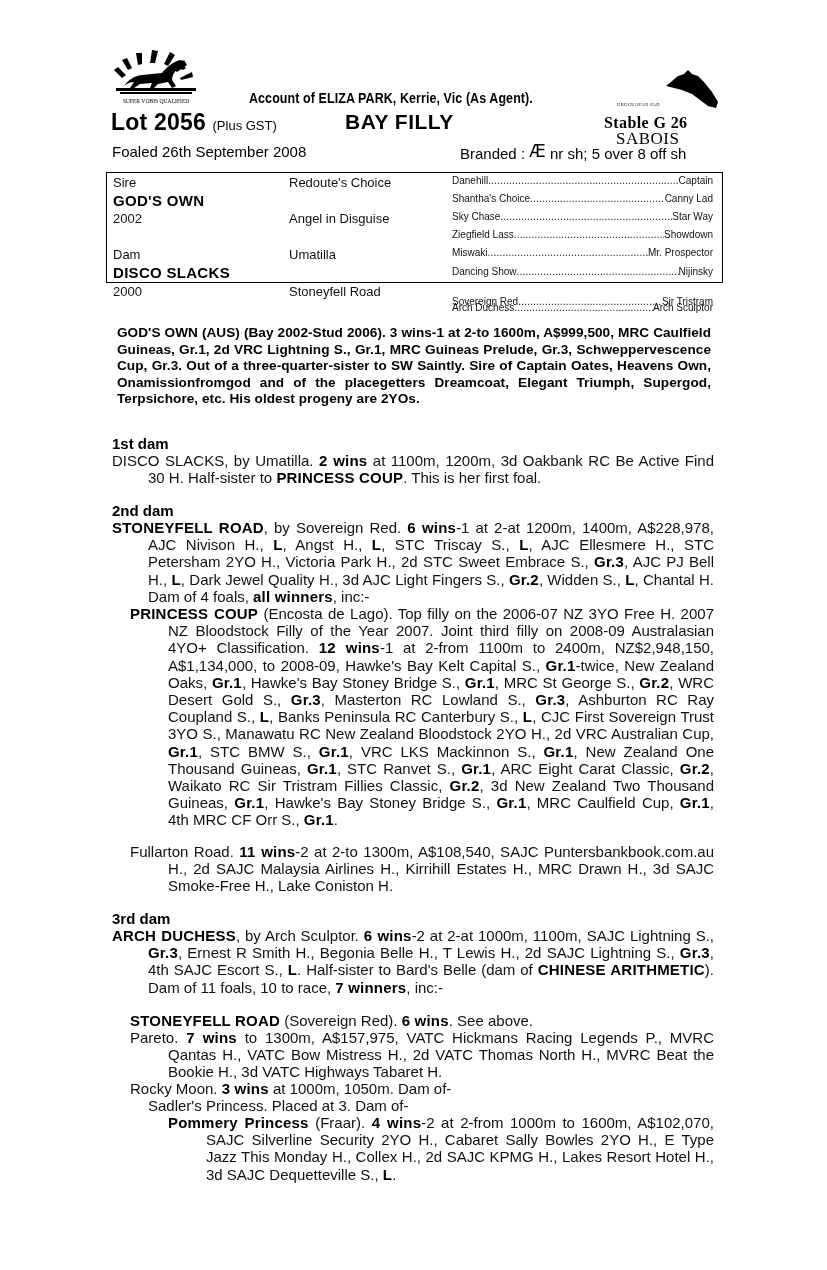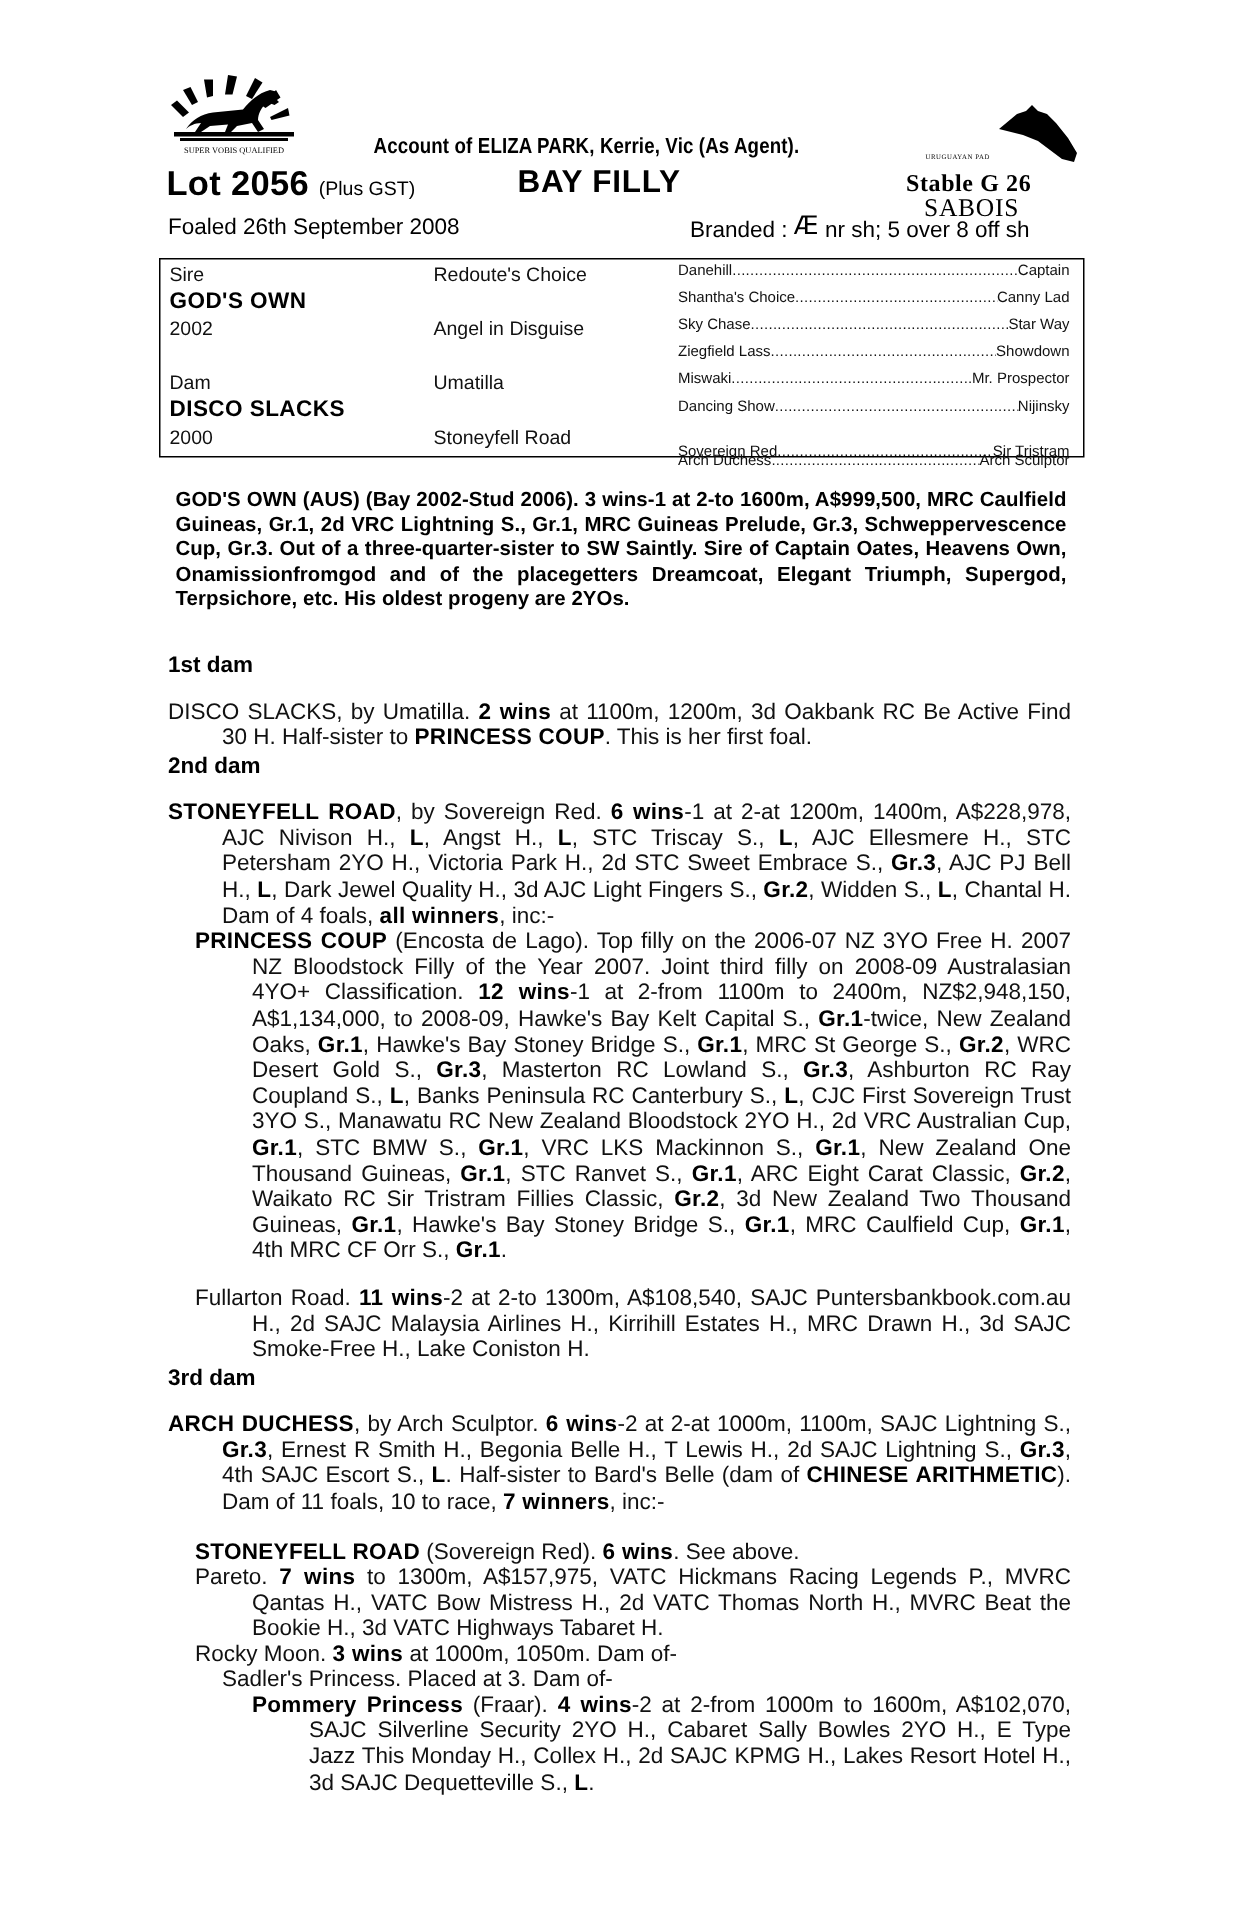--- a/index.html
+++ b/index.html
@@ -23,21 +23,21 @@
   .lot { left: 111px; top: 109px; font-weight: 900; font-size: 23px; white-space:nowrap; letter-spacing:0.2px; }
   .lot-gst { font-weight: normal; font-size: 13px; letter-spacing:0; }
   .sex { left: 345px; top: 110px; font-weight: 900; font-size: 21px; white-space:nowrap; letter-spacing:0.5px;}
   .stable { left: 604px; top: 114px; font-weight: 900; font-size: 16px; white-space:nowrap; letter-spacing:0.4px;font-family:Liberation Serif, serif;}
   .foaled { left: 112px; top: 143px; font-size: 15px; white-space:nowrap; }
   .branded { left: 460px; top: 143px; font-size: 15px; white-space:nowrap; }
   .brand-glyph { font-size: 17px; font-family:"DejaVu Sans", sans-serif; position:relative; top:-2px; }
 
   
   .pedigree {
-    left: 106px; top: 172px; width: 617px; height: 133px;
+    left: 106px; top: 172px; width: 617px; height: 111px;
     border: 1.8px solid #000;
   }
   .ped-cell { position:absolute; font-size: 13px; white-space: nowrap; color:#111; }
   .ped-bold { font-weight: 900; font-size: 15px; letter-spacing:0.3px; color:#000000; }
   .ped-gg { position:absolute; left: 345px; width: 261px; font-size: 10px; display:flex; white-space:nowrap; overflow:hidden; color:#111; }
   .ped-gg .l { flex: 0 0 auto; }
   .ped-gg .dots { flex: 1 1 auto; overflow:hidden; white-space:nowrap; letter-spacing:0; }
   .ped-gg .dots::before { content: "......................................................................................................................"; letter-spacing: 0.2px; }
   .ped-gg .r { flex: 0 0 auto; }
 
@@ -46,21 +46,20 @@
     left: 117px; top: 325px; width: 594px;
     font-weight: 900; font-size: 13.6px; line-height: 16.6px;
     text-align: justify; letter-spacing: 0.05px;
   }
 
   
   .sec-title { position:absolute; left: 112px; font-weight: 900; font-size: 15px; }
   .para {
     position:absolute; font-size: 15px; line-height: 17.2px; text-align: justify;
     color:#111;
-    margin-top:14px;
   }
   .para b { font-weight: 900; color:#000; letter-spacing:0.2px; }
   .hang1 { left: 112px; width: 602px; padding-left: 36px; text-indent: -36px; }
   .hang2 { left: 130px; width: 584px; padding-left: 38px; text-indent: -38px; }
   .hang3 { left: 148px; width: 566px; padding-left: 38px; text-indent: -38px; }
   .hang4 { left: 168px; width: 546px; padding-left: 38px; text-indent: -38px; }
   .last-left { text-align-last: left; }
 </style>
 </head>
 <body>

